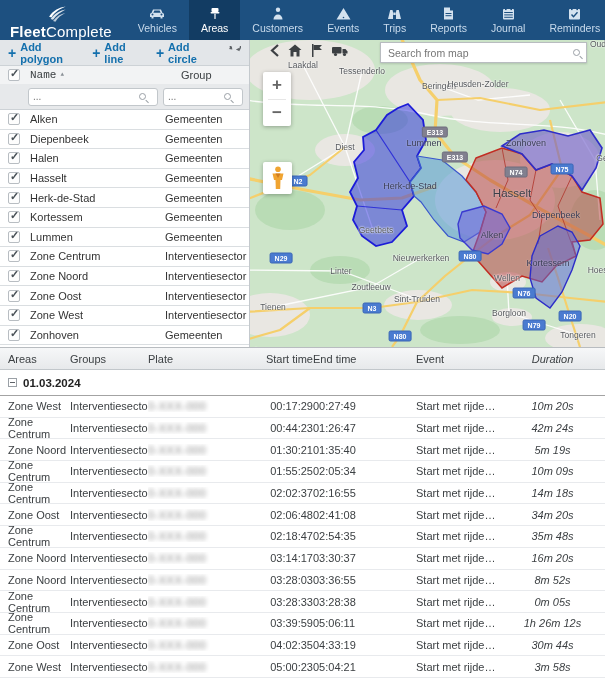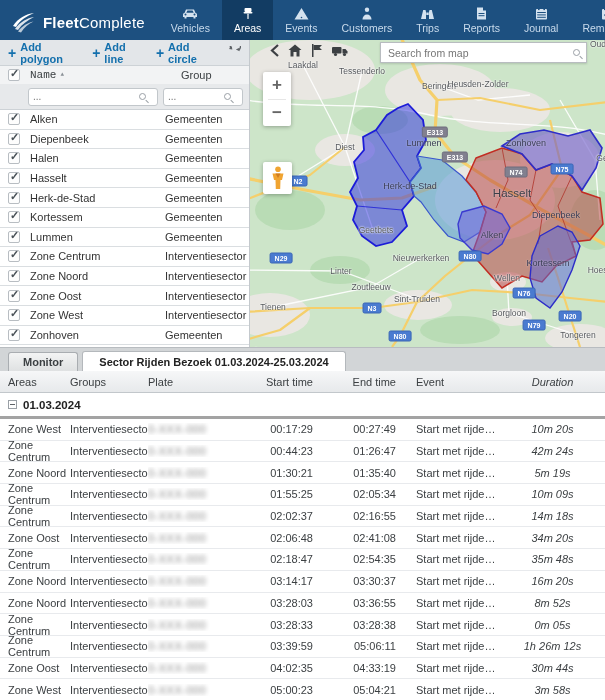--- a/index.html
+++ b/index.html
@@ -2,21 +2,21 @@
 <html><head>
 <meta charset="utf-8">
 <style>
   * { margin:0; padding:0; box-sizing:border-box; }
   html,body { width:605px; height:700px; overflow:hidden; background:#fff;
     font-family:"Liberation Sans", sans-serif; }
   .app { width:605px; height:700px; position:relative; display:flex; flex-direction:column; }
 
   
   .nav { height:40px; background:#1d5080; display:flex; align-items:stretch; flex-shrink:0; }
-  .brand { display:flex; align-items:center; padding:4px 14px 0 10px; }
+  .brand { display:flex; align-items:center; padding:4px 14px 0 10px;flex-direction:column; }
   .brand svg { margin-right:7px; }
   .brand-text { color:#fff; font-size:15px; letter-spacing:.2px; }
   .brand-text b { font-weight:bold; }
   .nav-item { display:flex; flex-direction:column; align-items:center; justify-content:center;
     padding:0 12px; color:#c9dbec; cursor:pointer; gap:2px; }
   .nav-item.active { background:#123c63; color:#fff; }
   .nav-item svg { display:block; }
   .nav-label { font-size:10.5px; }
 
   
@@ -84,28 +84,28 @@
   .tabbar { height:23px; background:#d2d5d7; display:flex; align-items:flex-end; padding-left:8px; gap:4px; }
   .tab { font-size:11px; font-weight:bold; color:#3c4043; padding:3px 14px 3px;
     border:1px solid #a9adb1; border-bottom:none; border-radius:3px 3px 0 0;
     background:linear-gradient(#f3f4f4,#dfe1e2); cursor:pointer; }
   .tab.active { background:#fff; border-color:#b4b8bc; padding:4px 16px 3px; color:#222; }
   .thead { height:22px; background:linear-gradient(#f6f7f8,#e7e9eb); border-bottom:1px solid #c2c7cb;
     display:flex; align-items:center; font-size:11px; color:#3c4043; }
   .trow { height:21.7px; display:flex; align-items:center; font-size:11px; color:#3c4043;
     border-bottom:1px solid #e8eaed; background:#fff; }
   .group-row { height:26px; display:flex; align-items:center; font-size:11.5px; color:#222;
-    font-weight:bold; background:#fff; border-bottom:3px solid #a3a3a3; padding-left:8px; gap:6px; }
+    font-weight:bold; background:#fff; border-bottom:1px solid #a3a3a3; padding-left:8px; gap:6px; }
   .collapse-ic { width:9px; height:9px; border:1px solid #9aa0a6; background:#fff; position:relative; flex-shrink:0; }
   .collapse-ic:after { content:""; position:absolute; left:1px; right:1px; top:3px; height:1px; background:#5f6368; }
   .c-areas { width:70px; padding-left:8px; }
   .c-groups { width:78px; overflow:hidden; white-space:nowrap; }
   .c-plate { width:85px; overflow:hidden; white-space:nowrap; }
   .c-start { width:80px; text-align:right; }
-  .c-end { width:83px; text-align:right; }
+  .c-end { width:83px; text-align:left; }
   .c-event { width:110px; padding-left:20px; overflow:hidden; white-space:nowrap; }
   .c-dur { width:95px; text-align:center; padding-right:2px;font-style:italic; }
   .plate-val { filter:blur(2.3px); color:#8c8c8c; letter-spacing:.5px; }
   .tbody { flex:1; overflow:hidden; background:#fff; }
 </style>
 </head>
 <body>
 
 <div class="app">
 
@@ -133,33 +133,33 @@
       <svg width="14" height="13" viewBox="0 0 14 13">
           <g fill="#fff">
             <rect x="3.5" y="1" width="7" height="4" rx="1"></rect>
             <rect x="2.5" y="5" width="9" height="1.6" rx=".8"></rect>
             <rect x="6.4" y="6.6" width="1.2" height="5.5" rx=".6"></rect>
           </g>
         </svg>
       <span class="nav-label">Areas</span>
     </div>
     <div class="nav-item">
-      <svg width="15" height="13" viewBox="0 0 15 13">
-          <path fill="#d4e2ef" d="M7.5 1 14.5 12.5H.5Zm-.7 4h1.4l-.2 4h-1zm.7 6.3a.8.8 0 100-1.6.8.8 0 000 1.6z"></path>
-        </svg>
-      <span class="nav-label">Events</span>
-    </div>
-    <div class="nav-item">
       <svg width="12" height="13" viewBox="0 0 12 13">
           <g fill="#d4e2ef">
             <circle cx="6" cy="2.7" r="2.2"></circle>
             <path d="M1.5 12.5c0-3 2-5 4.5-5s4.5 2 4.5 5z"></path>
           </g>
         </svg>
       <span class="nav-label">Customers</span>
+    </div>
+    <div class="nav-item">
+      <svg width="15" height="13" viewBox="0 0 15 13">
+          <path fill="#d4e2ef" d="M7.5 1 14.5 12.5H.5Zm-.7 4h1.4l-.2 4h-1zm.7 6.3a.8.8 0 100-1.6.8.8 0 000 1.6z"></path>
+        </svg>
+      <span class="nav-label">Events</span>
     </div>
     <div class="nav-item">
       <svg width="15" height="13" viewBox="0 0 15 13">
           <g fill="#d4e2ef">
             <path d="M1 12 3.2 3h2.3L6 5v7zM9 12V5l.5-2h2.3L14 12z"></path>
             <rect x="6.3" y="5.5" width="2.4" height="2.5"></rect>
           </g>
         </svg>
       <span class="nav-label">Trips</span>
     </div>
@@ -468,24 +468,20 @@
               <circle cx="7" cy="3.2" r="2.8"></circle>
               <path d="M1.5 7.5h11L11 14H9.5l-.3 9h-4.4L4.5 14H3z"></path>
             </g>
           <path d="M4.5 7.5 7 12l2.5-4.5z" fill="#d07c1e"></path>
         </svg>
       </div>
     </div>
   </div>
 
   <div class="bottom">
-    <div class="tabbar">
-      <span class="tab">Monitor</span>
-      <span class="tab active">Sector Rijden Bezoek 01.03.2024-25.03.2024</span>
-    </div>
     <div class="thead">
       <span class="c-areas">Areas</span>
       <span class="c-groups">Groups</span>
       <span class="c-plate">Plate</span>
       <span class="c-start">Start time</span>
       <span class="c-end">End time</span>
       <span class="c-event">Event</span>
       <span class="c-dur">Duration</span>
     </div>
     <div class="tbody">

